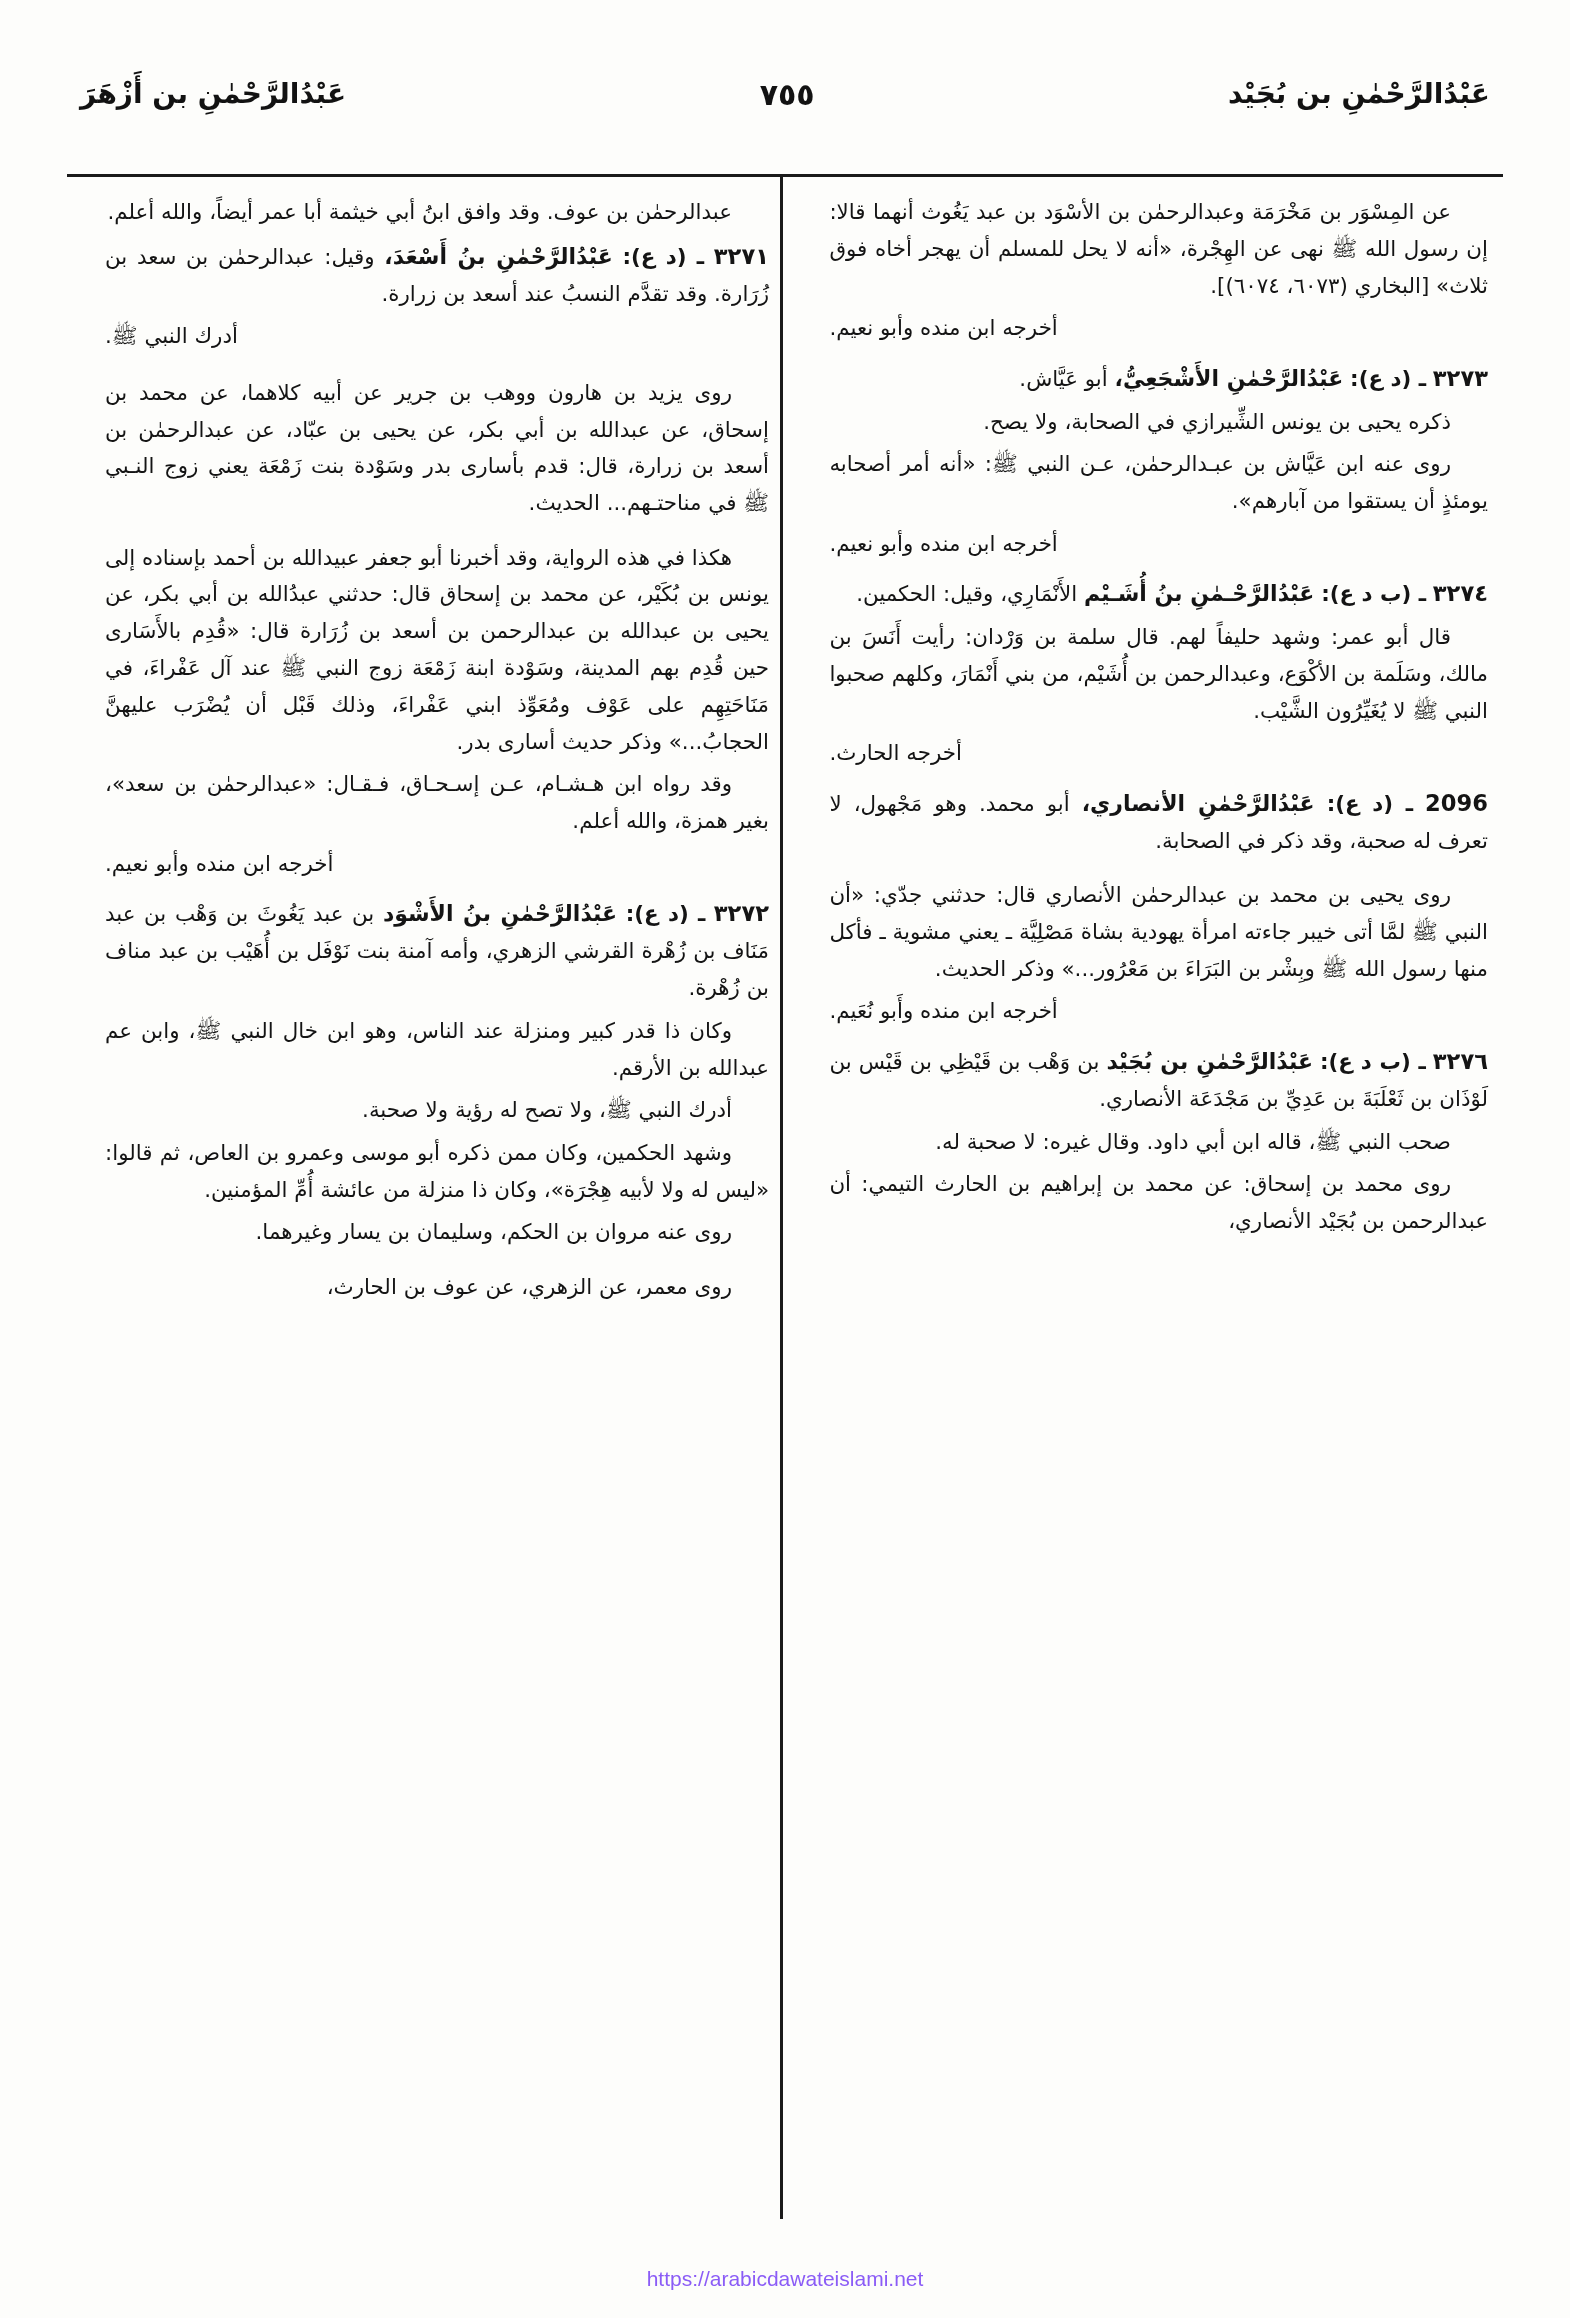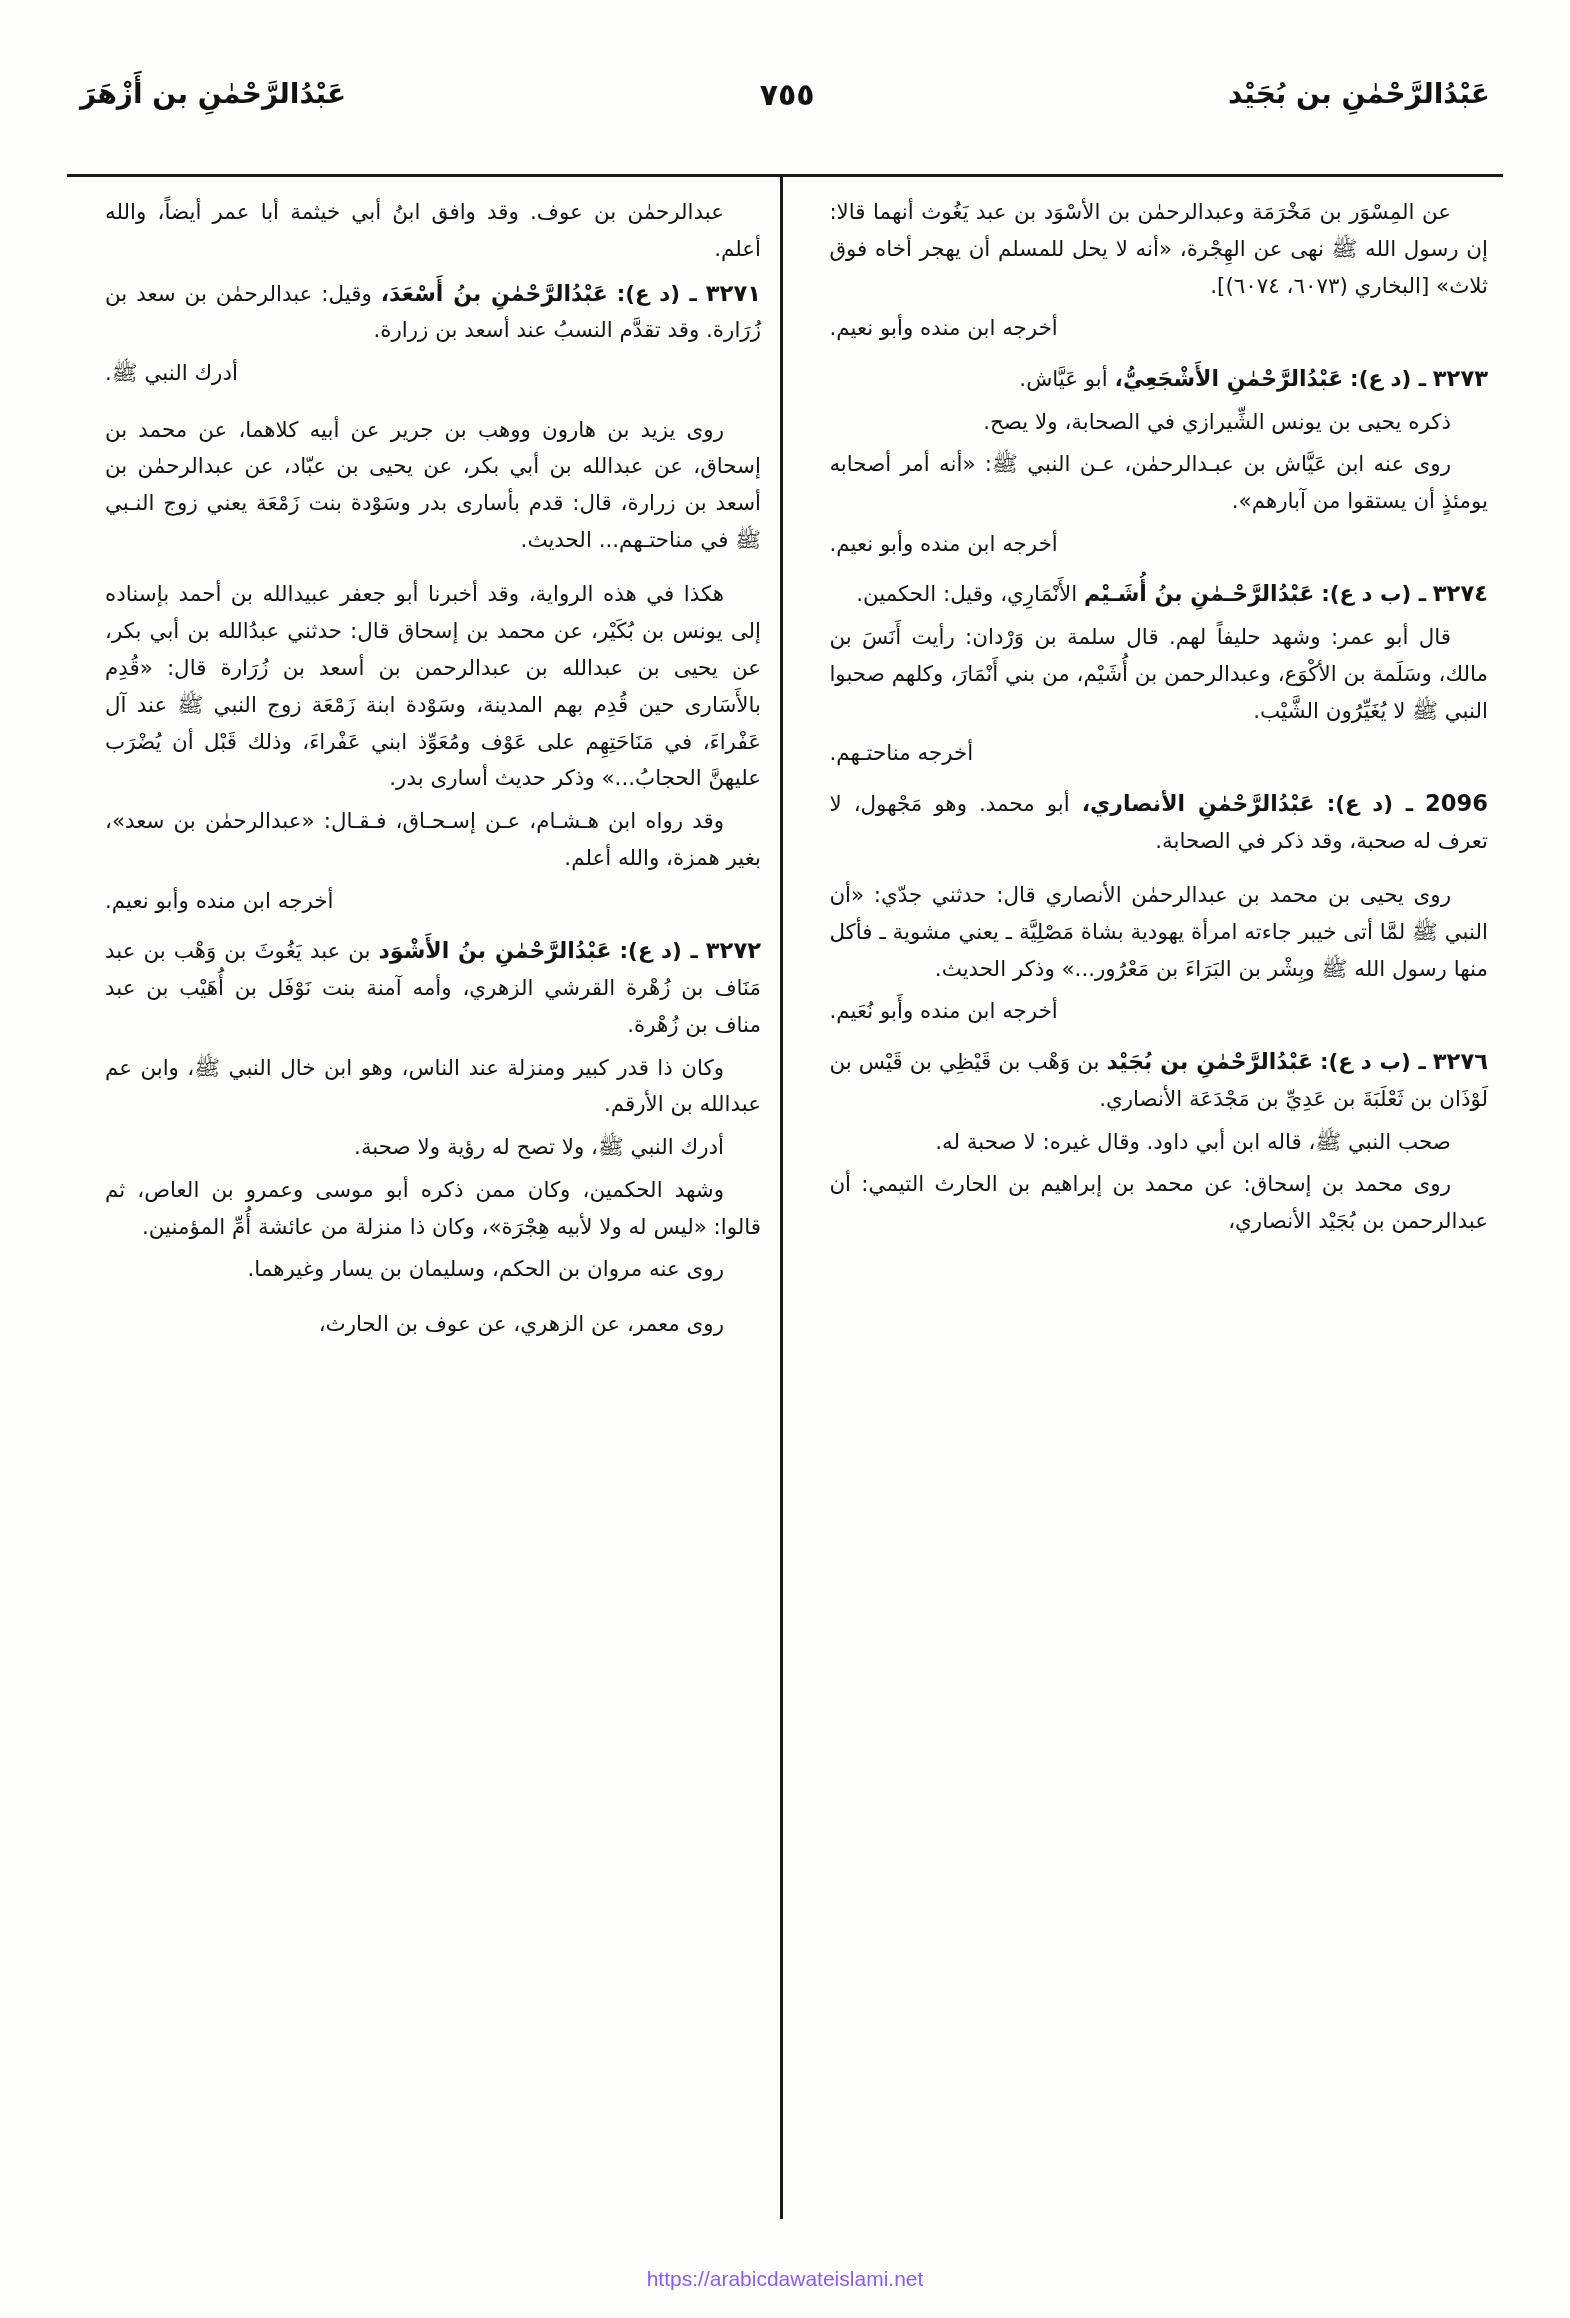--- a/index.html
+++ b/index.html
@@ -73,21 +73,21 @@
     display: flex;
     flex-direction: row;
     direction: rtl;
   }
   .column {
     width: 692px;
     box-sizing: border-box;
     direction: rtl;
   }
   .column.right { padding-left: 18.4px; padding-right: 15px; }
-  .column.left  { padding-right: 21px; padding-left: 15px; margin-right: 29px; }
+  .column.left  { padding-right: 13px; padding-left: 15px; margin-right: 29px; }
 
   .para {
     font-size: 21.4px;
     line-height: 1.72;
     color: #141414;
     text-align: justify;
     text-justify: inter-word;
     margin: 0 0 5.9px 0;
     font-family: "DejaVu Sans", sans-serif;
   }
@@ -165,21 +165,21 @@
 
       <p class="para entry">
         <span class="entry-num">٣٢٧٤</span>
         <span class="bold">ـ (ب د ع):</span>
         <span class="entry-name">عَبْدُالرَّحْـمٰنِ بنُ أُشَـيْم</span>
         <span>الأَنْمَارِي، وقيل: الحكمين.</span>
       </p>
 
       <p class="para indent">قال أبو عمر: وشهد حليفاً لهم. قال سلمة بن وَرْدان: رأيت أَنَسَ بن مالك، وسَلَمة بن الأكْوَع، وعبدالرحمن بن أُشَيْم، من بني أَنْمَارَ، وكلهم صحبوا النبي ﷺ لا يُغَيِّرُون الشَّيْب.</p>
 
-      <p class="para attrib">أخرجه مناحتـهم.</p>
+      <p class="para attrib">أخرجه الحارث.</p>
 
       <p class="para entry">
         <span class="entry-num">2096</span>
         <span class="bold">ـ (د ع):</span>
         <span class="entry-name">عَبْدُالرَّحْمٰنِ الأنصاري،</span>
         <span>أبو محمد. وهو مَجْهول، لا تعرف له صحبة، وقد ذكر في الصحابة.</span>
       </p>
 
       <div class="spacer-sm"></div>
 

